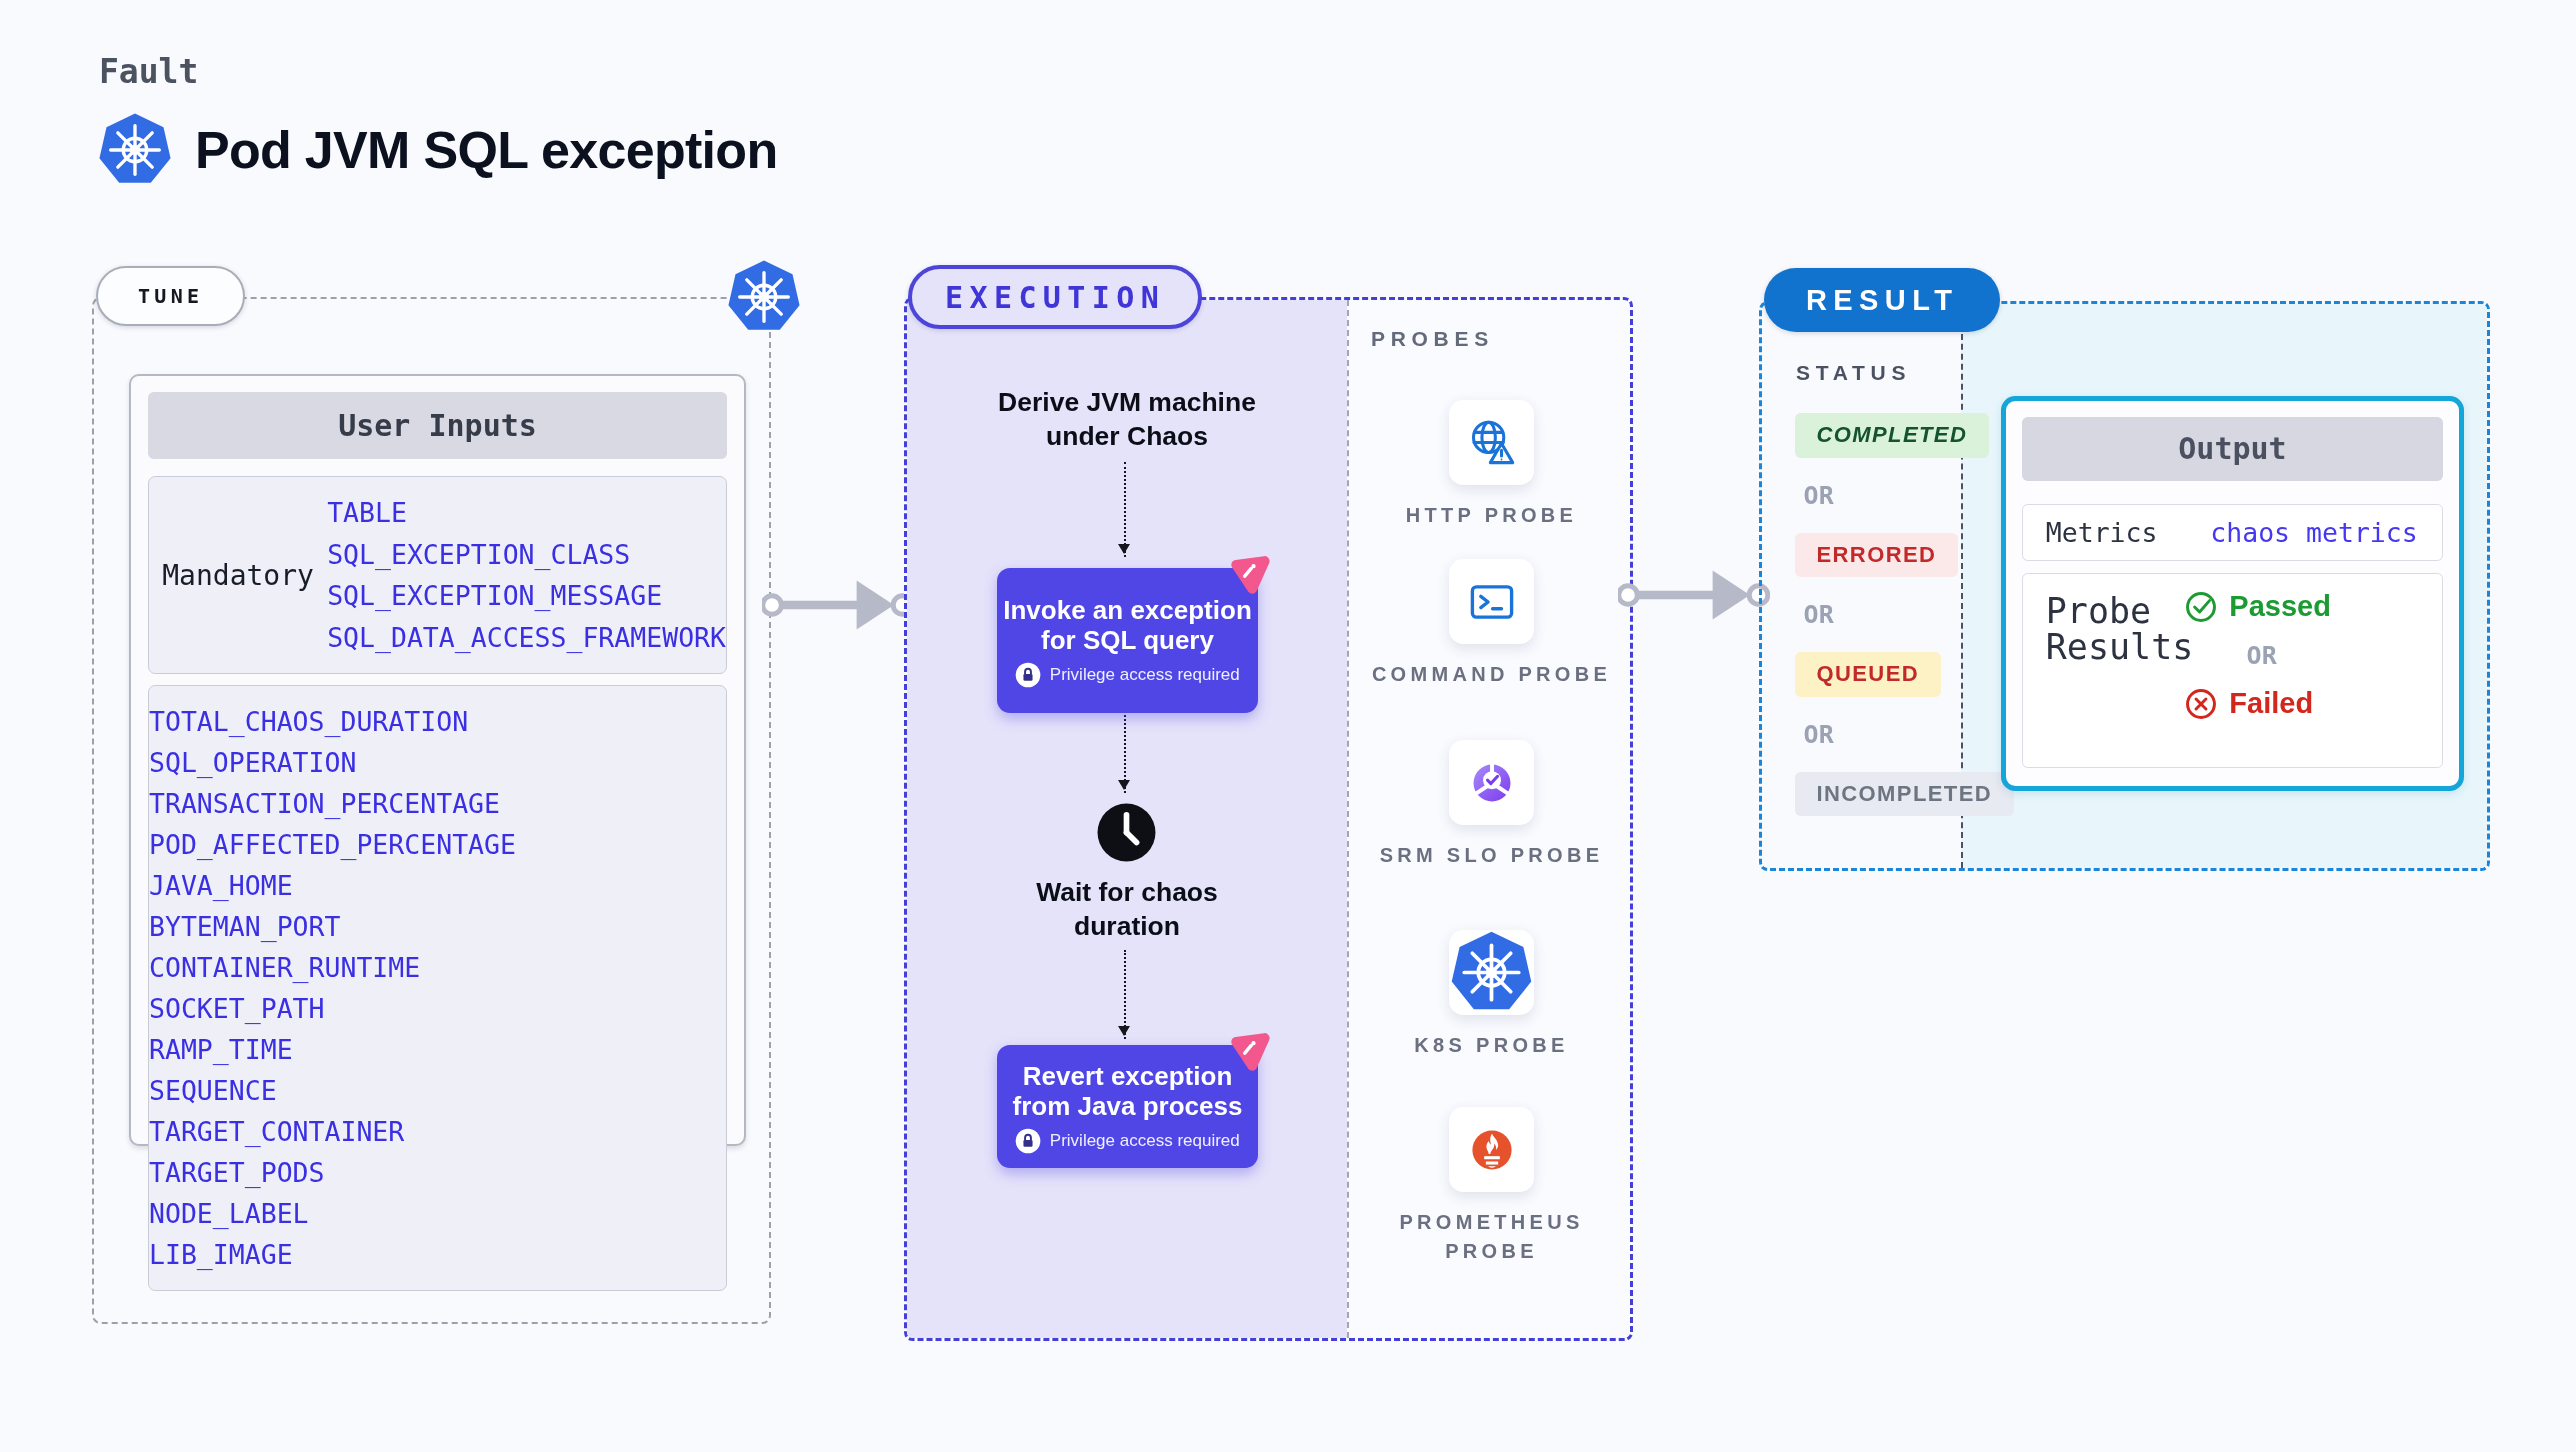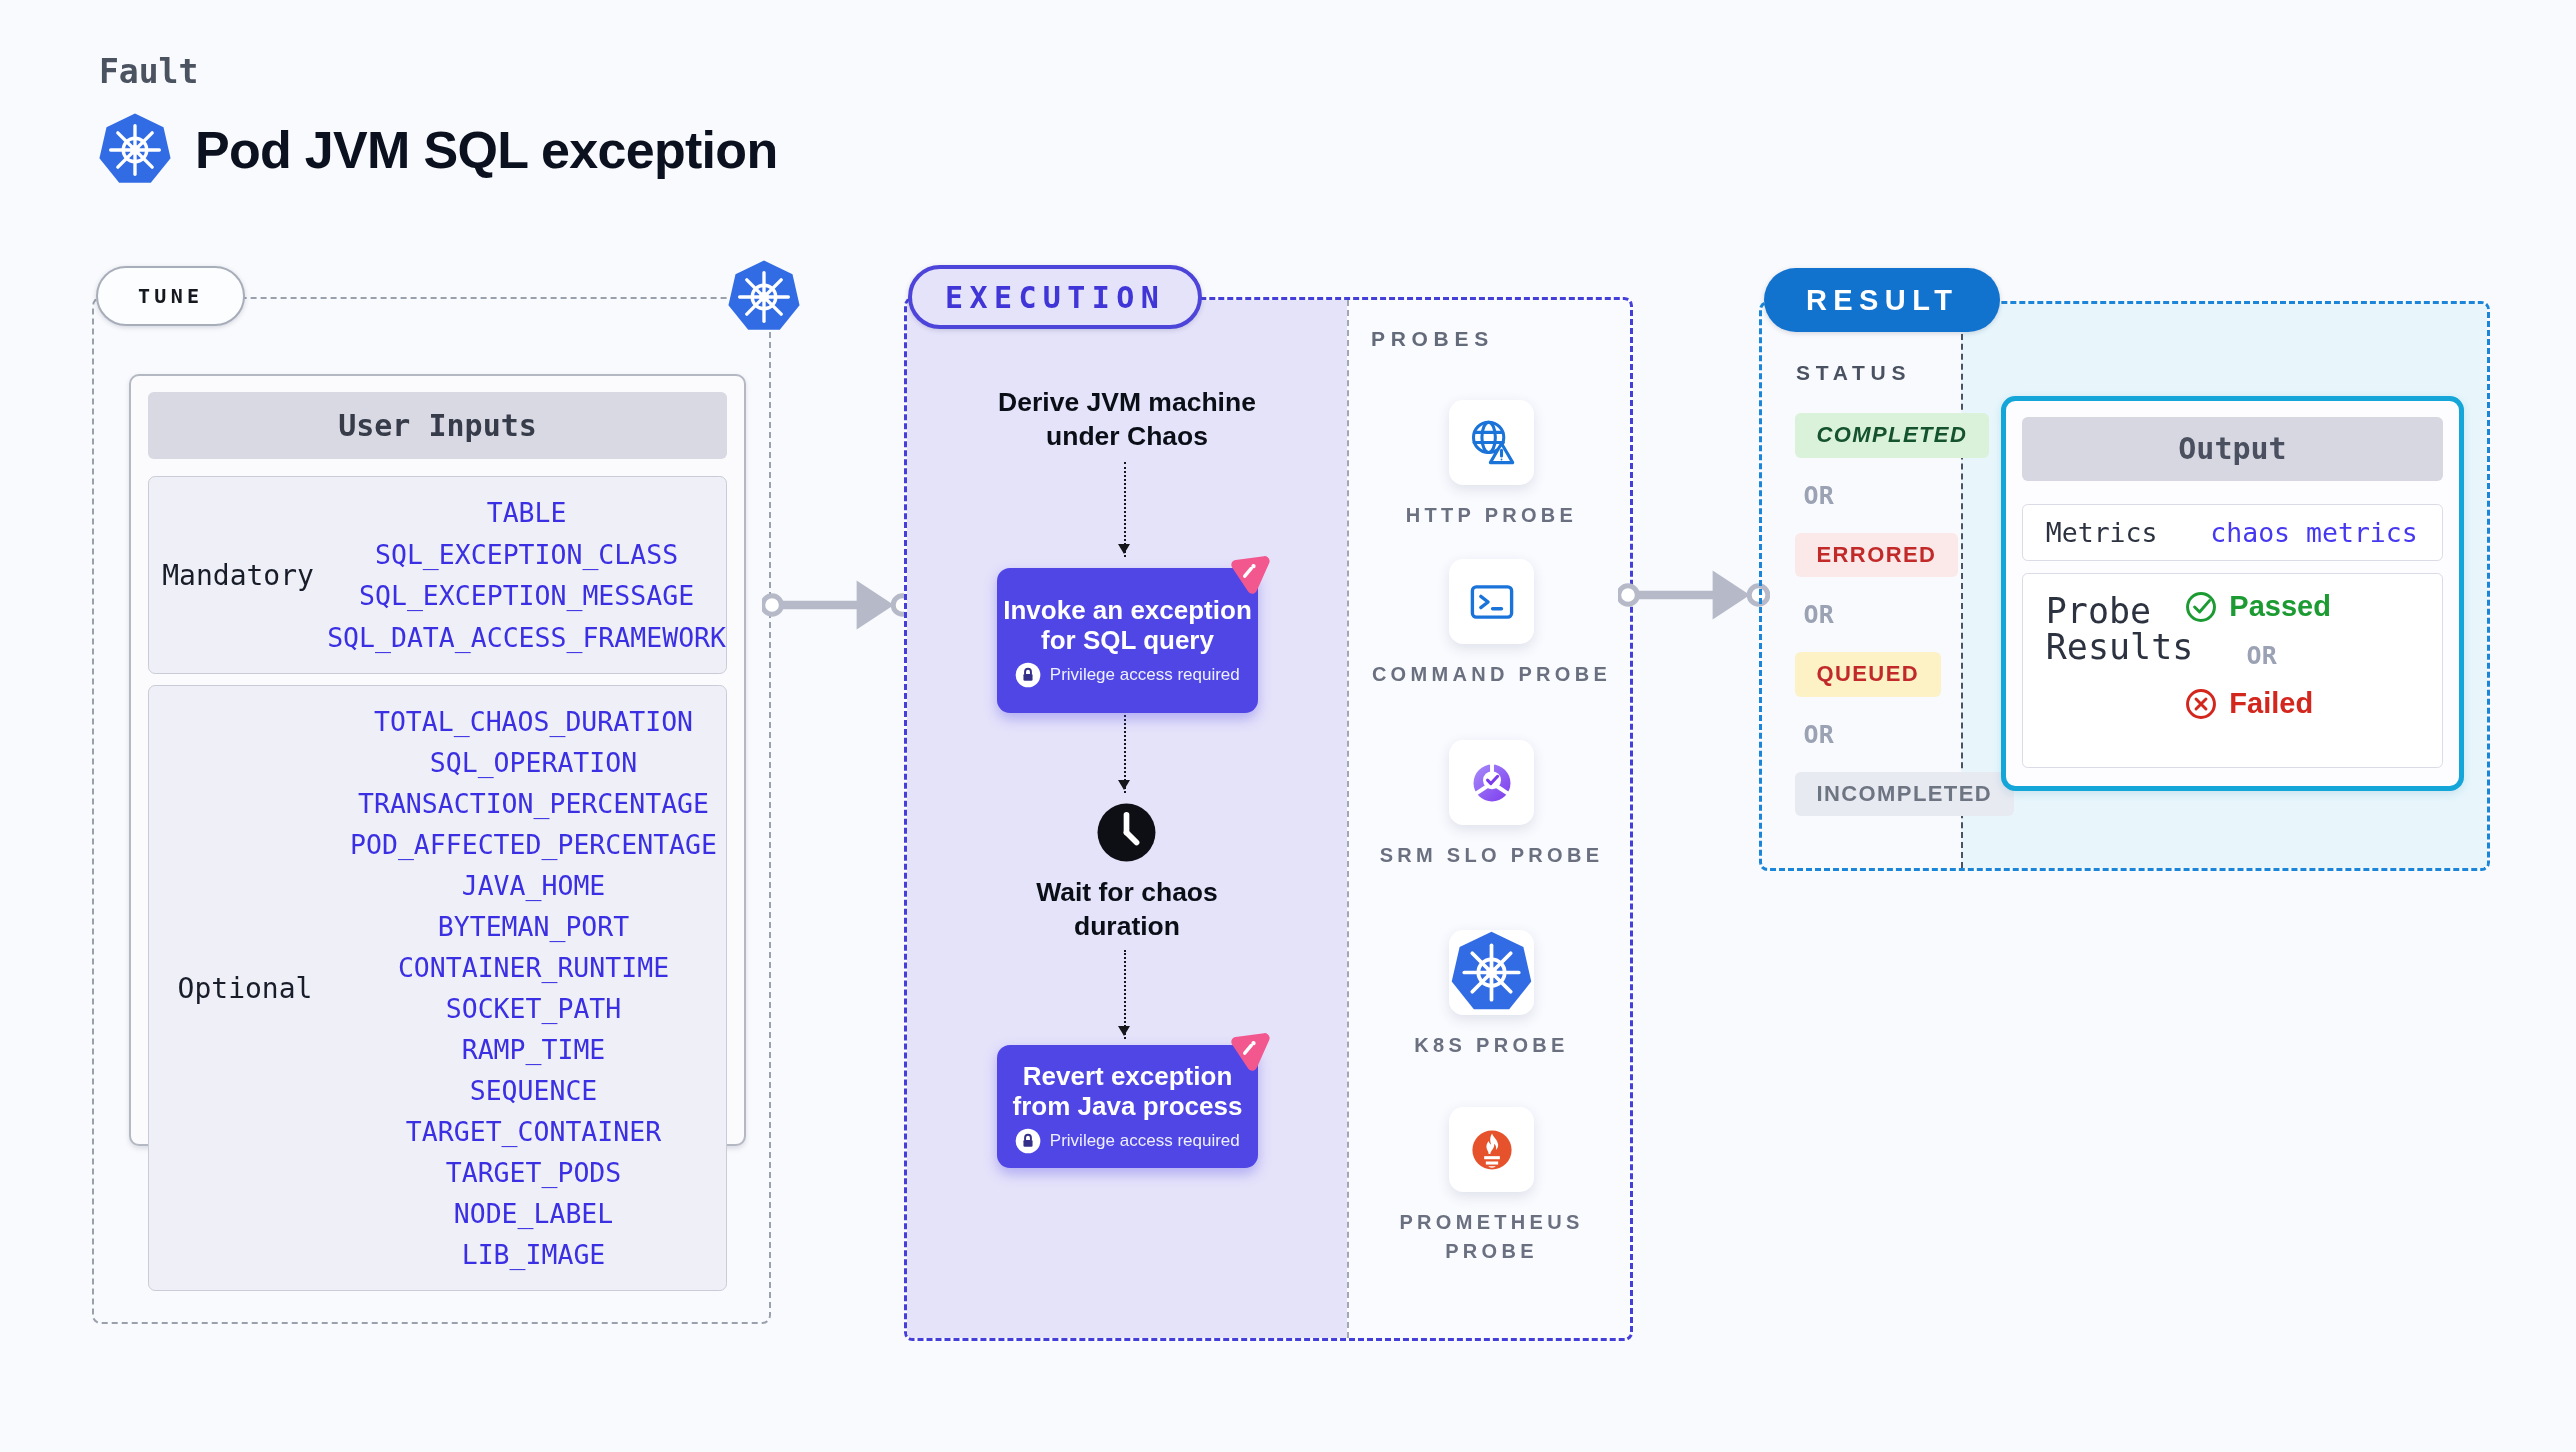--- a/index.html
+++ b/index.html
@@ -36,21 +36,21 @@
   #ui-card-header { position:absolute; left:17px; top:15.8px; right:17px; height:67px; background:#d9d9e3;
                     border-radius:5.7px; display:flex; align-items:center; justify-content:center;
                     font-family:"DejaVu Sans Mono",monospace; font-size:30px; font-weight:bold; color:#363c4a; }
   .param-row { position:absolute; left:17px; right:17px; background:#eff0f7; border:1.4px solid #c9ccd7;
                border-radius:7.2px; display:flex; }
   #mandatory-row { top:100px; height:198px; }
   #optional-row  { top:309px; height:606px; }
   .param-row-label { width:192px; display:flex; align-items:center; justify-content:center;
                      font-family:"DejaVu Sans Mono",monospace; font-size:28px; color:#181d29; }
   .param-col { flex:1; display:flex; flex-direction:column; justify-content:space-evenly;
-               padding:10px 0;align-items:center; }
+               padding:10px 0; }
   .param-item { font-family:"DejaVu Sans Mono",monospace; font-size:26.5px; font-weight:500; color:#3a2fe3; }
 
   
   #exec-box { left:904px; top:297px; width:729px; height:1044px; border:3.6px dashed #453fd9;
               overflow:hidden; background:#fafbff; }
   #exec-fill { position:absolute; left:0; top:0; width:440px; height:100%; background:#e5e3fa; }
   #exec-divider { position:absolute; left:440px; top:0; bottom:0; width:0; border-left:2.1px dashed #a2a7b2; }
   #exec-pill { left:908px; top:265px; height:64px; padding:0 33px; background:#e5e3fa;
                border:4.3px solid #4d44da; font-family:"DejaVu Sans Mono",monospace;
                font-size:30px; font-weight:bold; letter-spacing:6.4px; color:#4035d6; }
@@ -162,21 +162,20 @@
     <div id="mandatory-row" class="param-row">
       <div class="param-row-label">Mandatory</div>
       <div class="param-col" id="mandatory-params">
           <div class="param-item">TABLE</div>
           <div class="param-item">SQL_EXCEPTION_CLASS</div>
           <div class="param-item">SQL_EXCEPTION_MESSAGE</div>
           <div class="param-item">SQL_DATA_ACCESS_FRAMEWORK</div>
         </div>
     </div>
     <div id="optional-row" class="param-row">
-      <div class="param-row-label">Optional</div>
       <div class="param-col" id="optional-params">
           <div class="param-item">TOTAL_CHAOS_DURATION</div>
           <div class="param-item">SQL_OPERATION</div>
           <div class="param-item">TRANSACTION_PERCENTAGE</div>
           <div class="param-item">POD_AFFECTED_PERCENTAGE</div>
           <div class="param-item">JAVA_HOME</div>
           <div class="param-item">BYTEMAN_PORT</div>
           <div class="param-item">CONTAINER_RUNTIME</div>
           <div class="param-item">SOCKET_PATH</div>
           <div class="param-item">RAMP_TIME</div>

